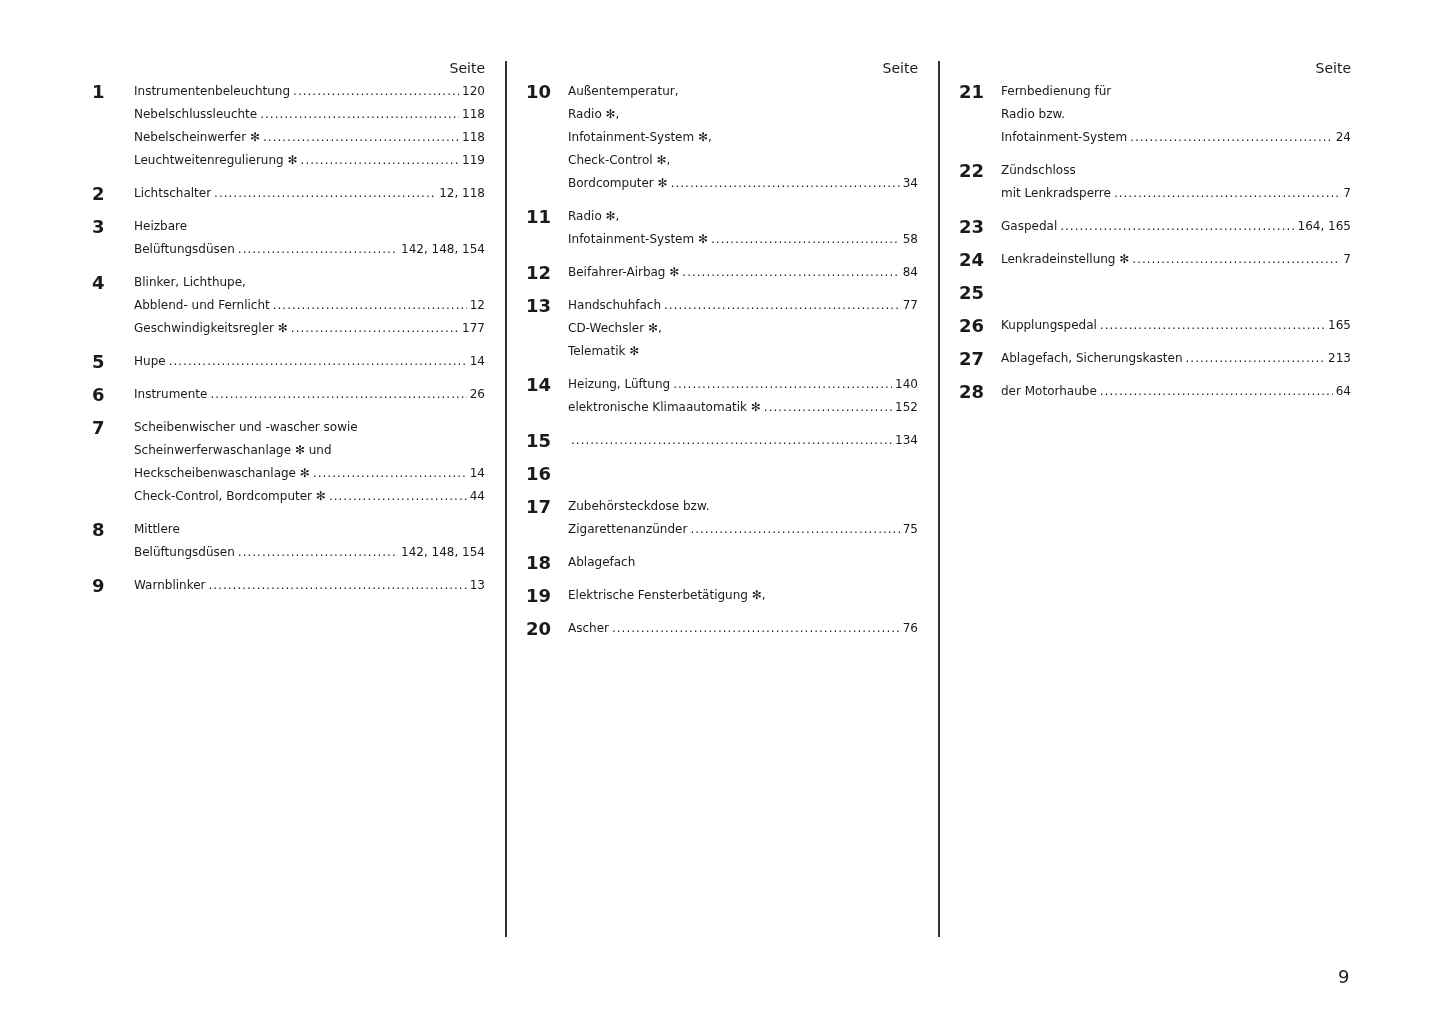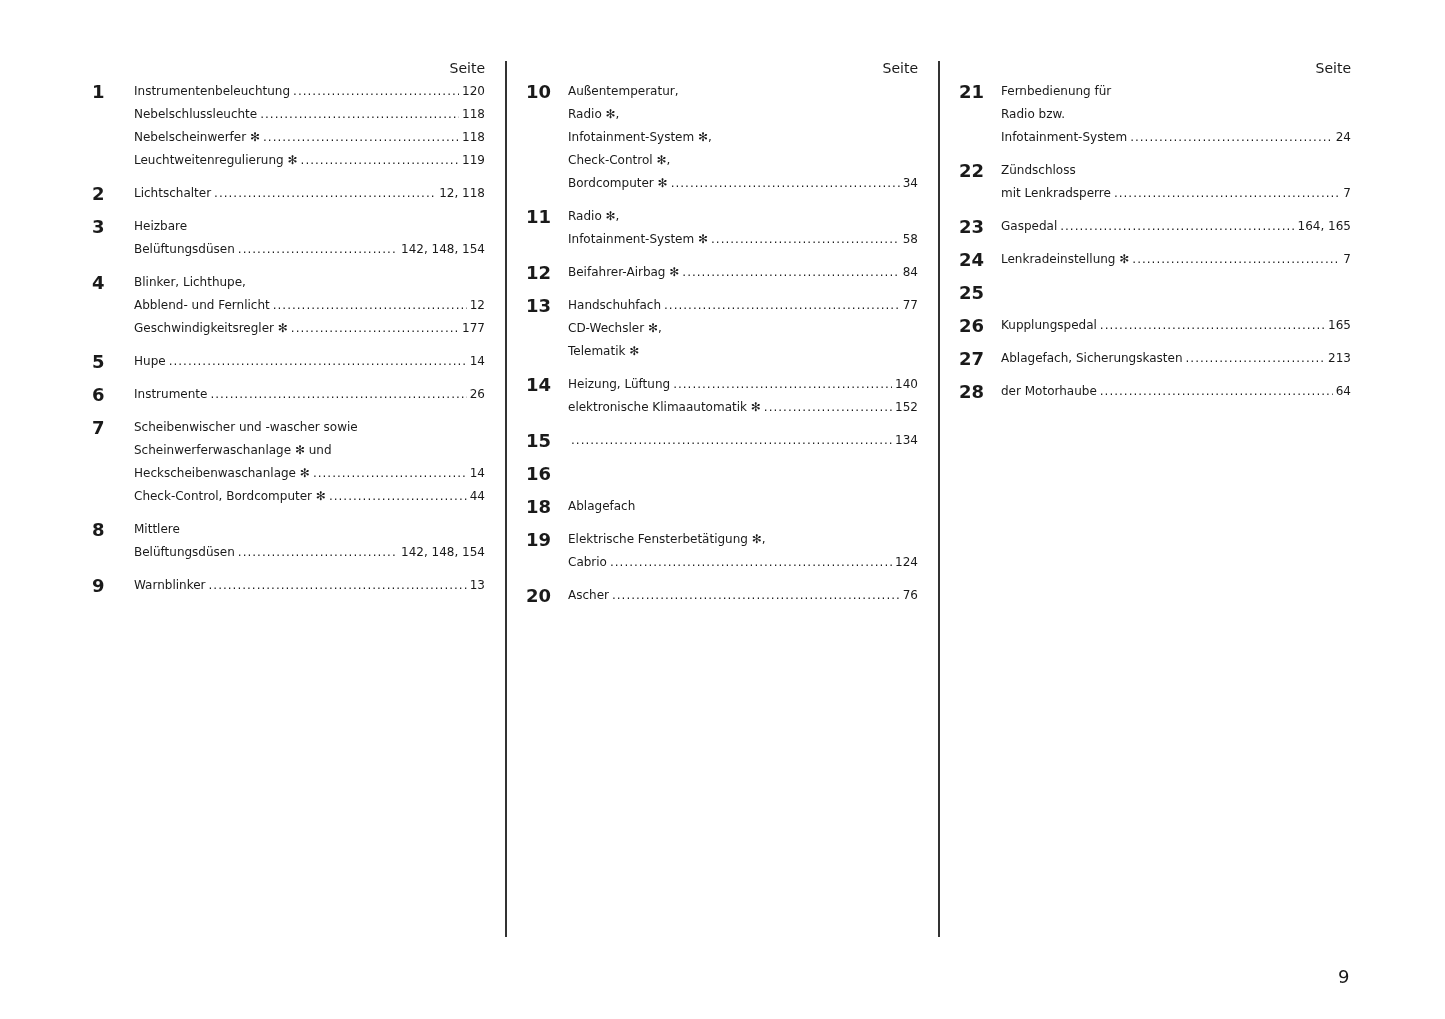--- a/index.html
+++ b/index.html
@@ -248,37 +248,45 @@
           <div class="line">
             <span class="dots"></span>
             <span class="pg">134</span>
           </div>
         </div>
       </div>
       <div class="entry">
         <div class="num">16</div>
       </div>
       <div class="entry">
+        <div class="num">17</div>
+        <div class="lines">
+          <div class="line">
+            <span class="txt">Zubehörsteckdose bzw.</span>
+          </div>
+          <div class="line">
+            <span class="txt">Zigarettenanzünder</span>
+            <span class="dots"></span>
+            <span class="pg">75</span>
+          </div>
+        </div>
+      </div>
+      <div class="entry">
         <div class="num">18</div>
         <div class="lines">
           <div class="line">
             <span class="txt">Ablagefach</span>
           </div>
         </div>
       </div>
       <div class="entry">
         <div class="num">19</div>
         <div class="lines">
           <div class="line">
             <span class="txt">Elektrische Fensterbetätigung ✻,</span>
-          </div>
-          <div class="line">
-            <span class="txt">Cabrio</span>
-            <span class="dots"></span>
-            <span class="pg">124</span>
           </div>
         </div>
       </div>
       <div class="entry">
         <div class="num">20</div>
         <div class="lines">
           <div class="line">
             <span class="txt">Ascher</span>
             <span class="dots"></span>
             <span class="pg">76</span>

